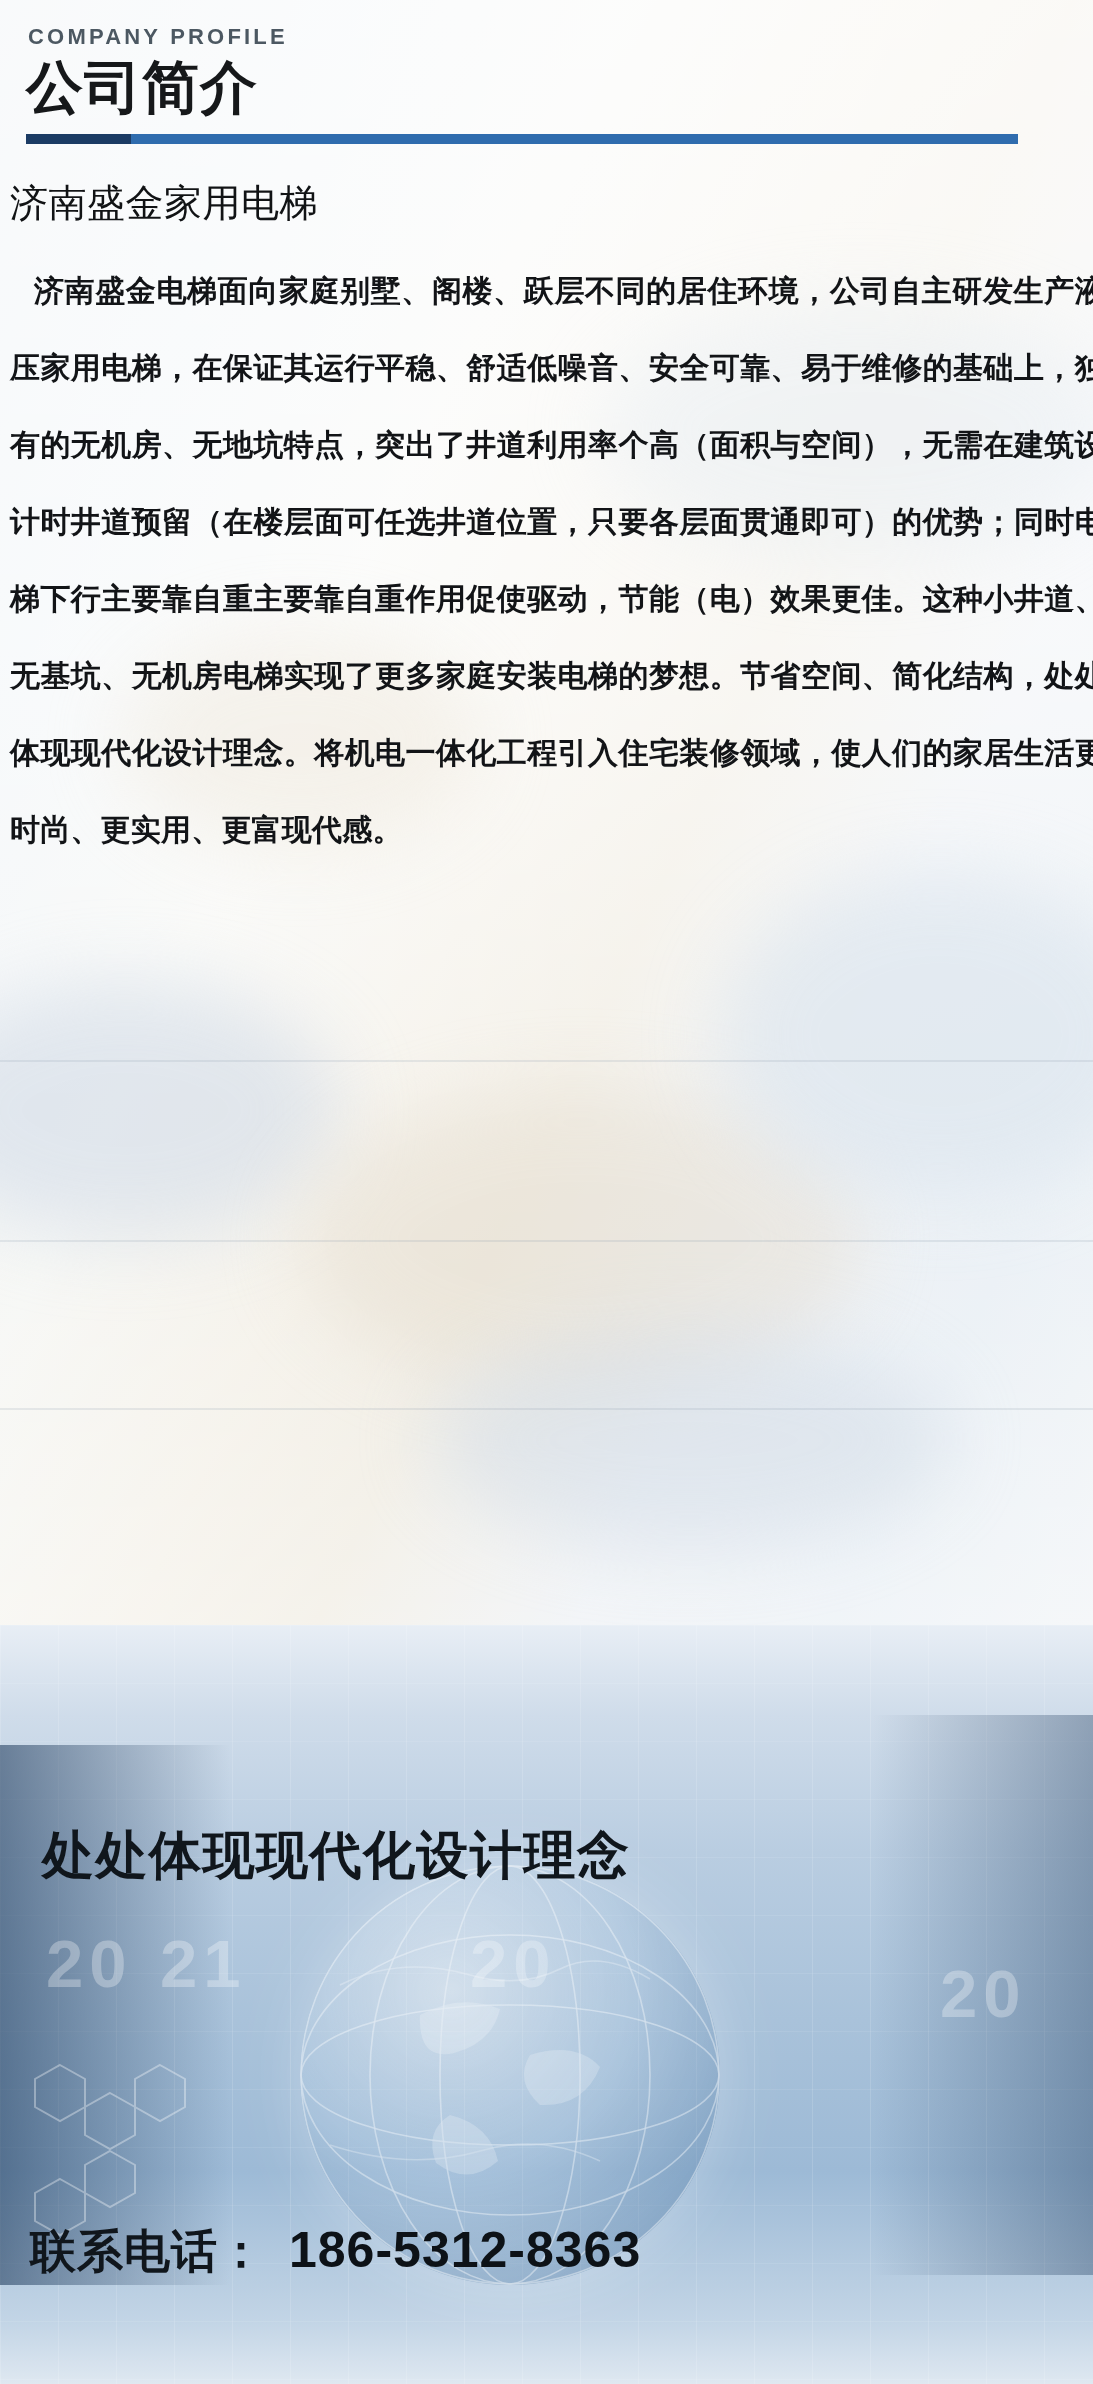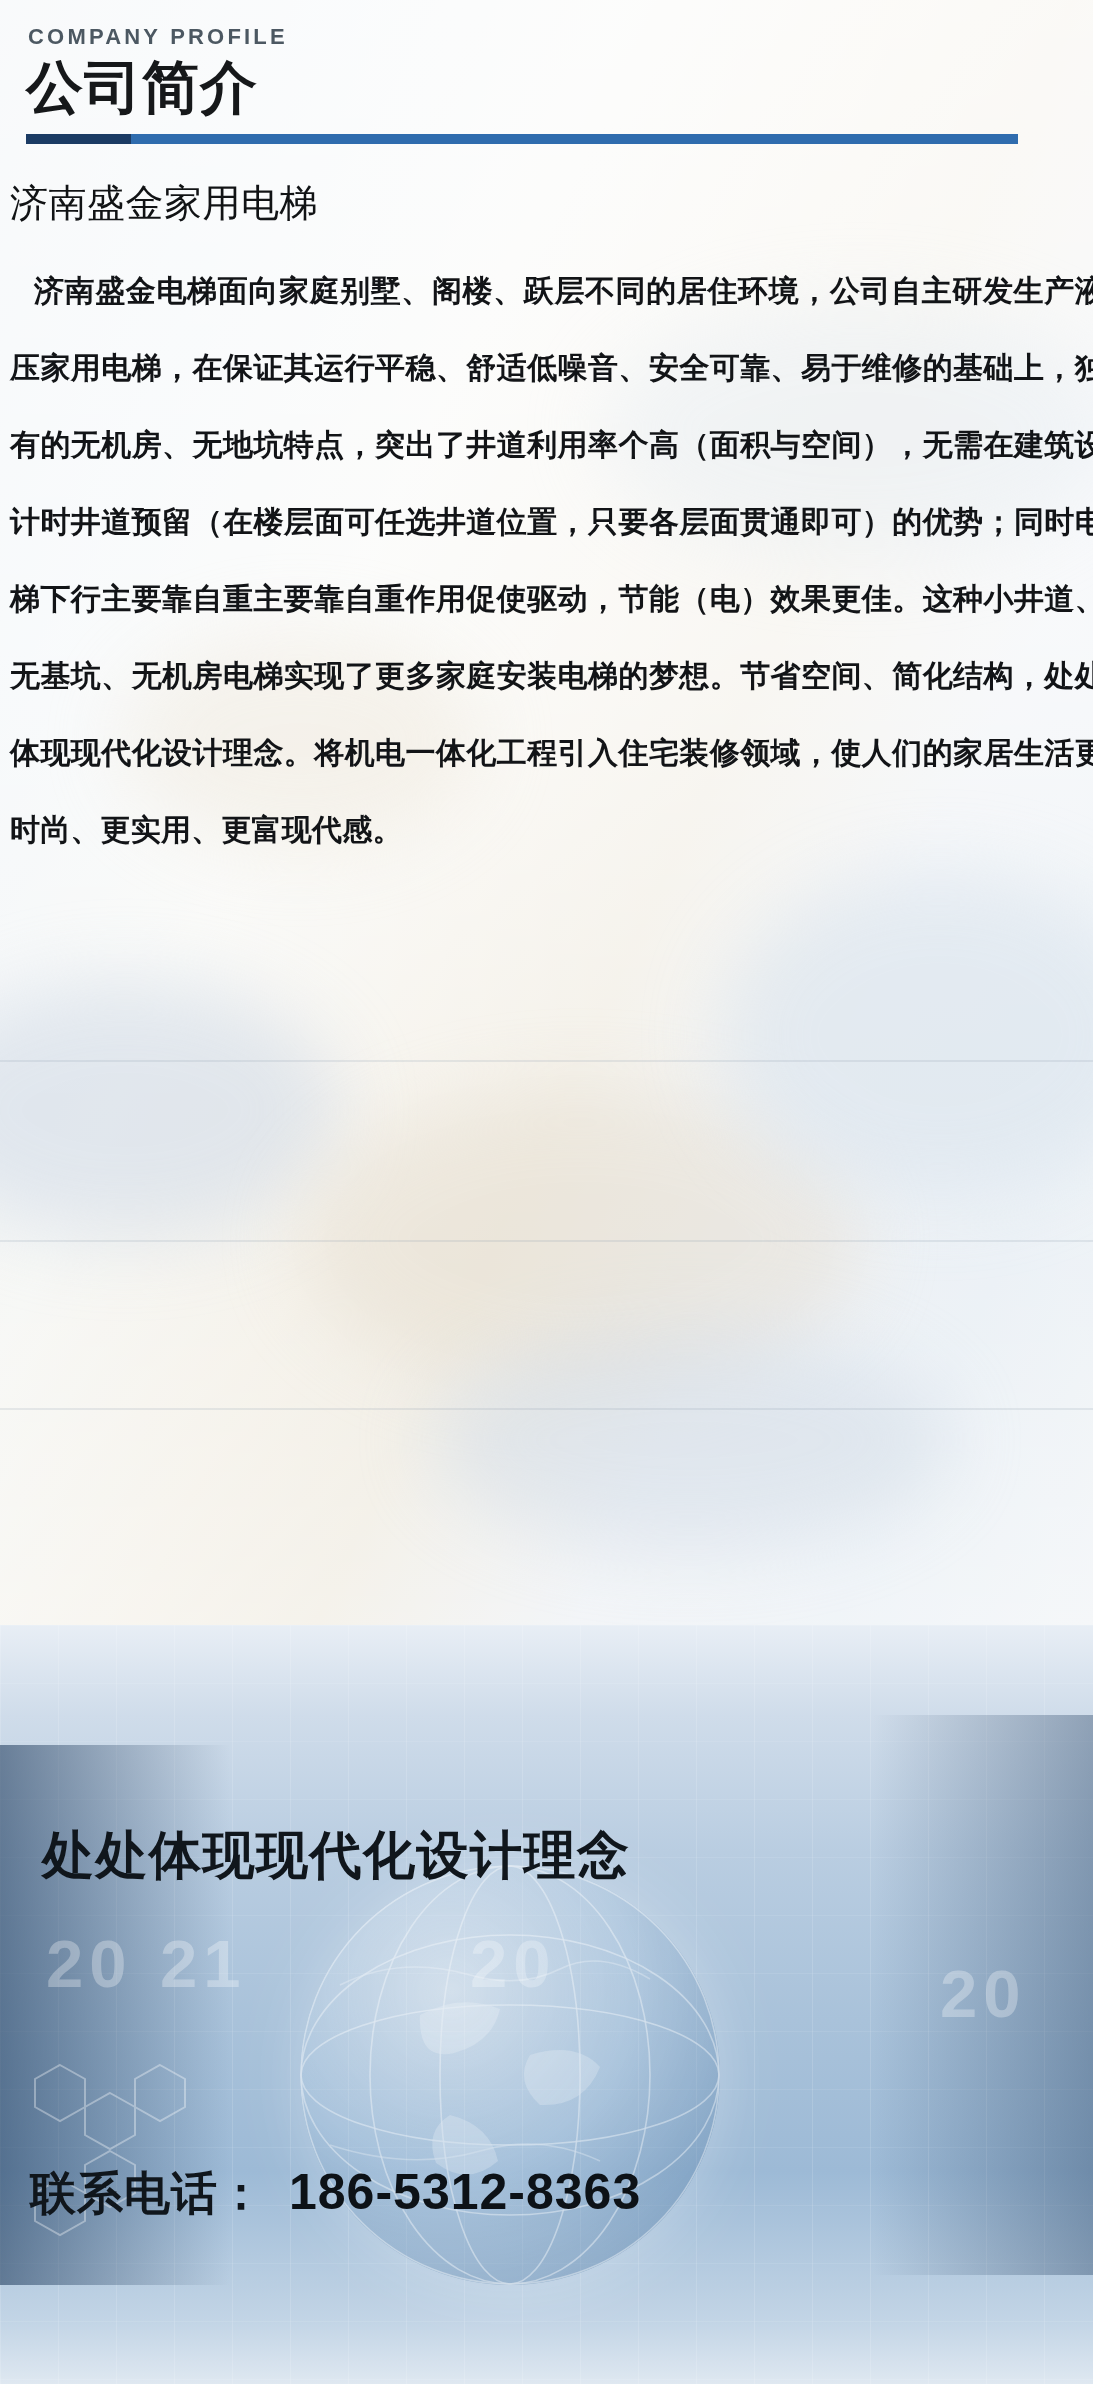--- a/index.html
+++ b/index.html
@@ -185,21 +185,21 @@
     top: 196px;
     font-size: 52px;
     font-weight: 700;
     color: #10161c;
     letter-spacing: 1.5px;
     white-space: nowrap;
   }
   .contact-row {
     position: absolute;
     left: 30px;
-    top: 538px;
+    top: 596px;
     display: flex;
     align-items: baseline;
     white-space: nowrap;
     text-align: right;
   }
   .contact-label {
     font-size: 46px;
     font-weight: 700;
     color: #10161c;
     letter-spacing: 1px;

